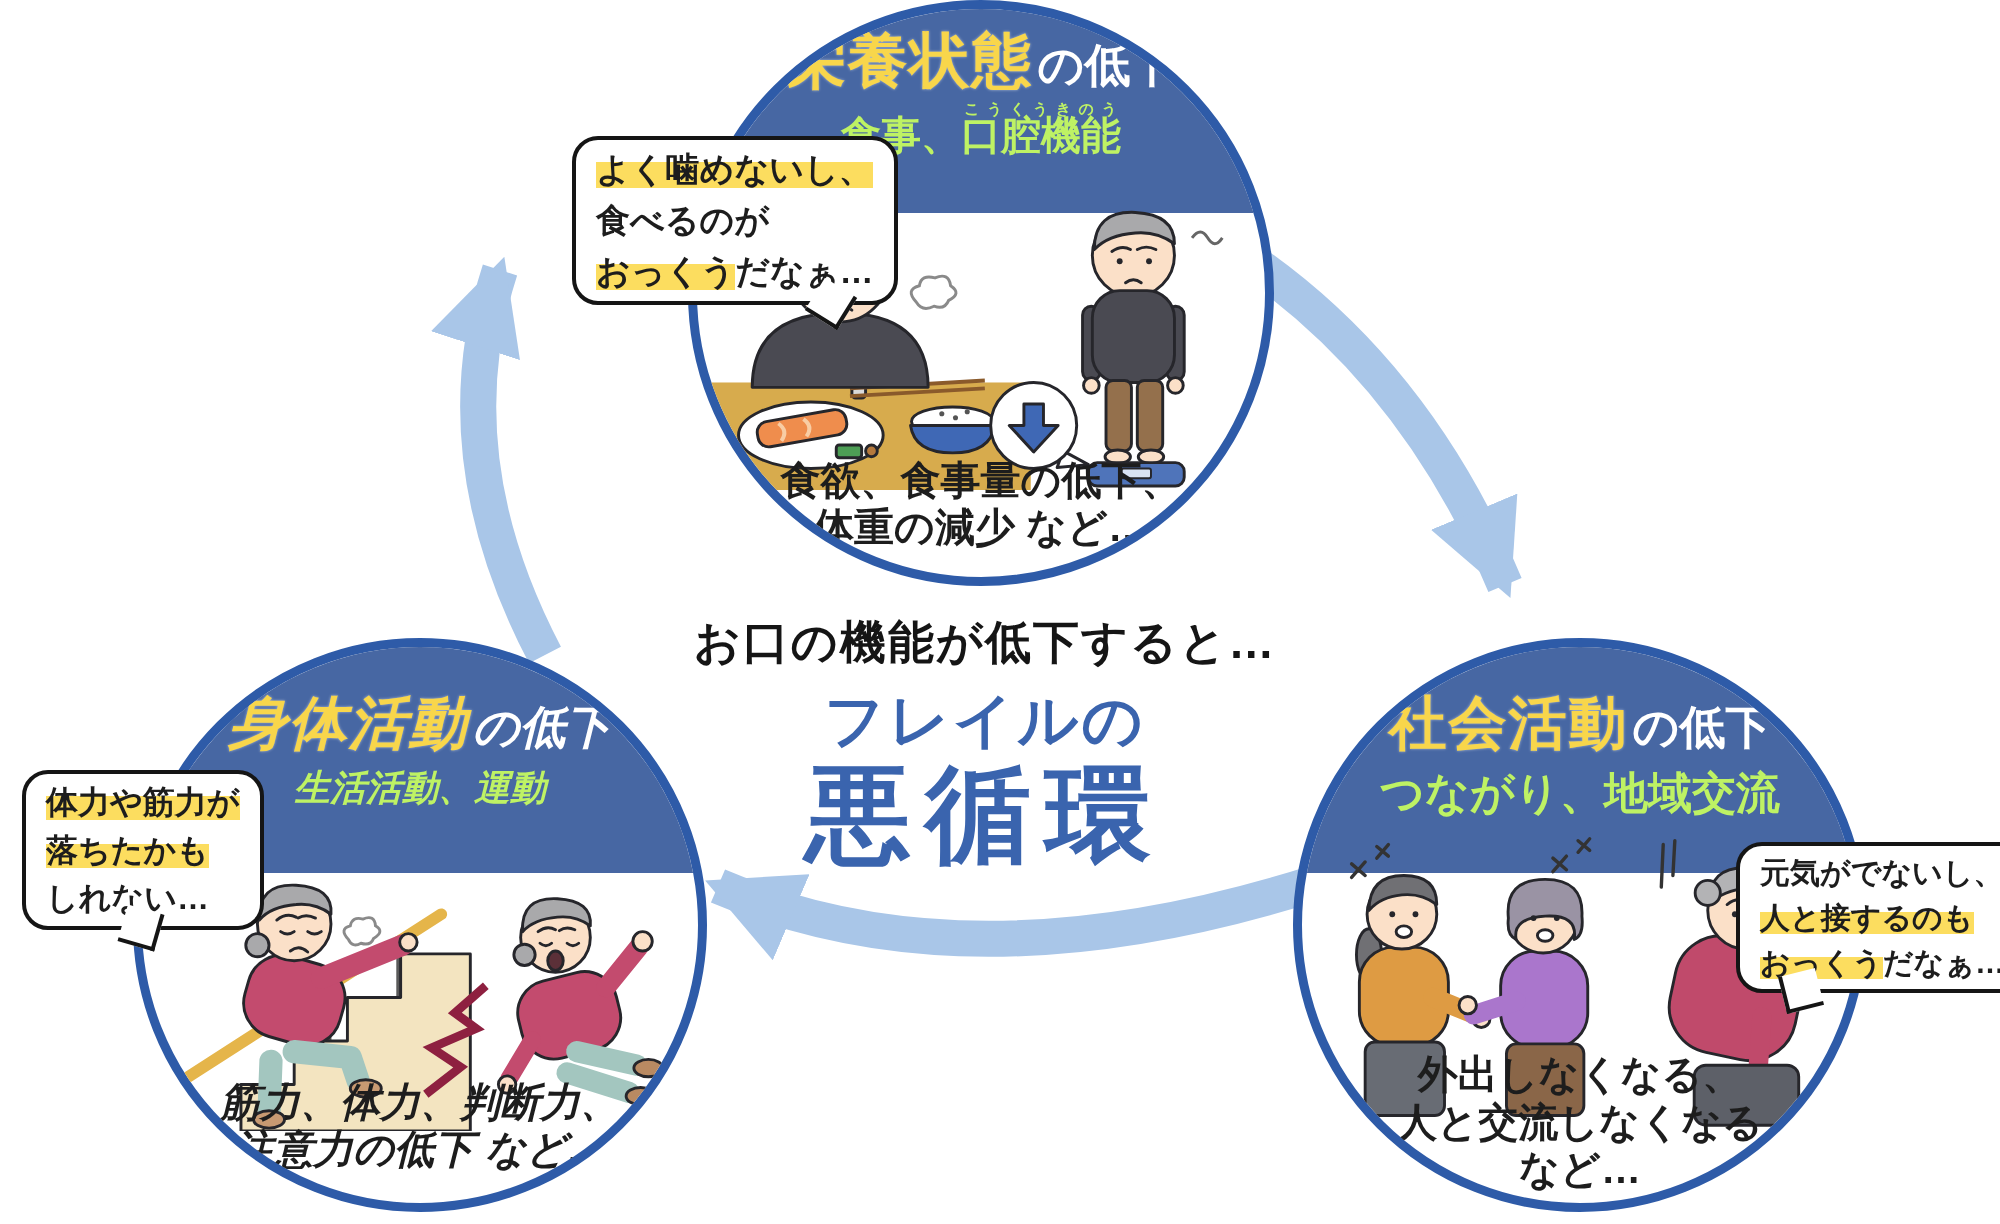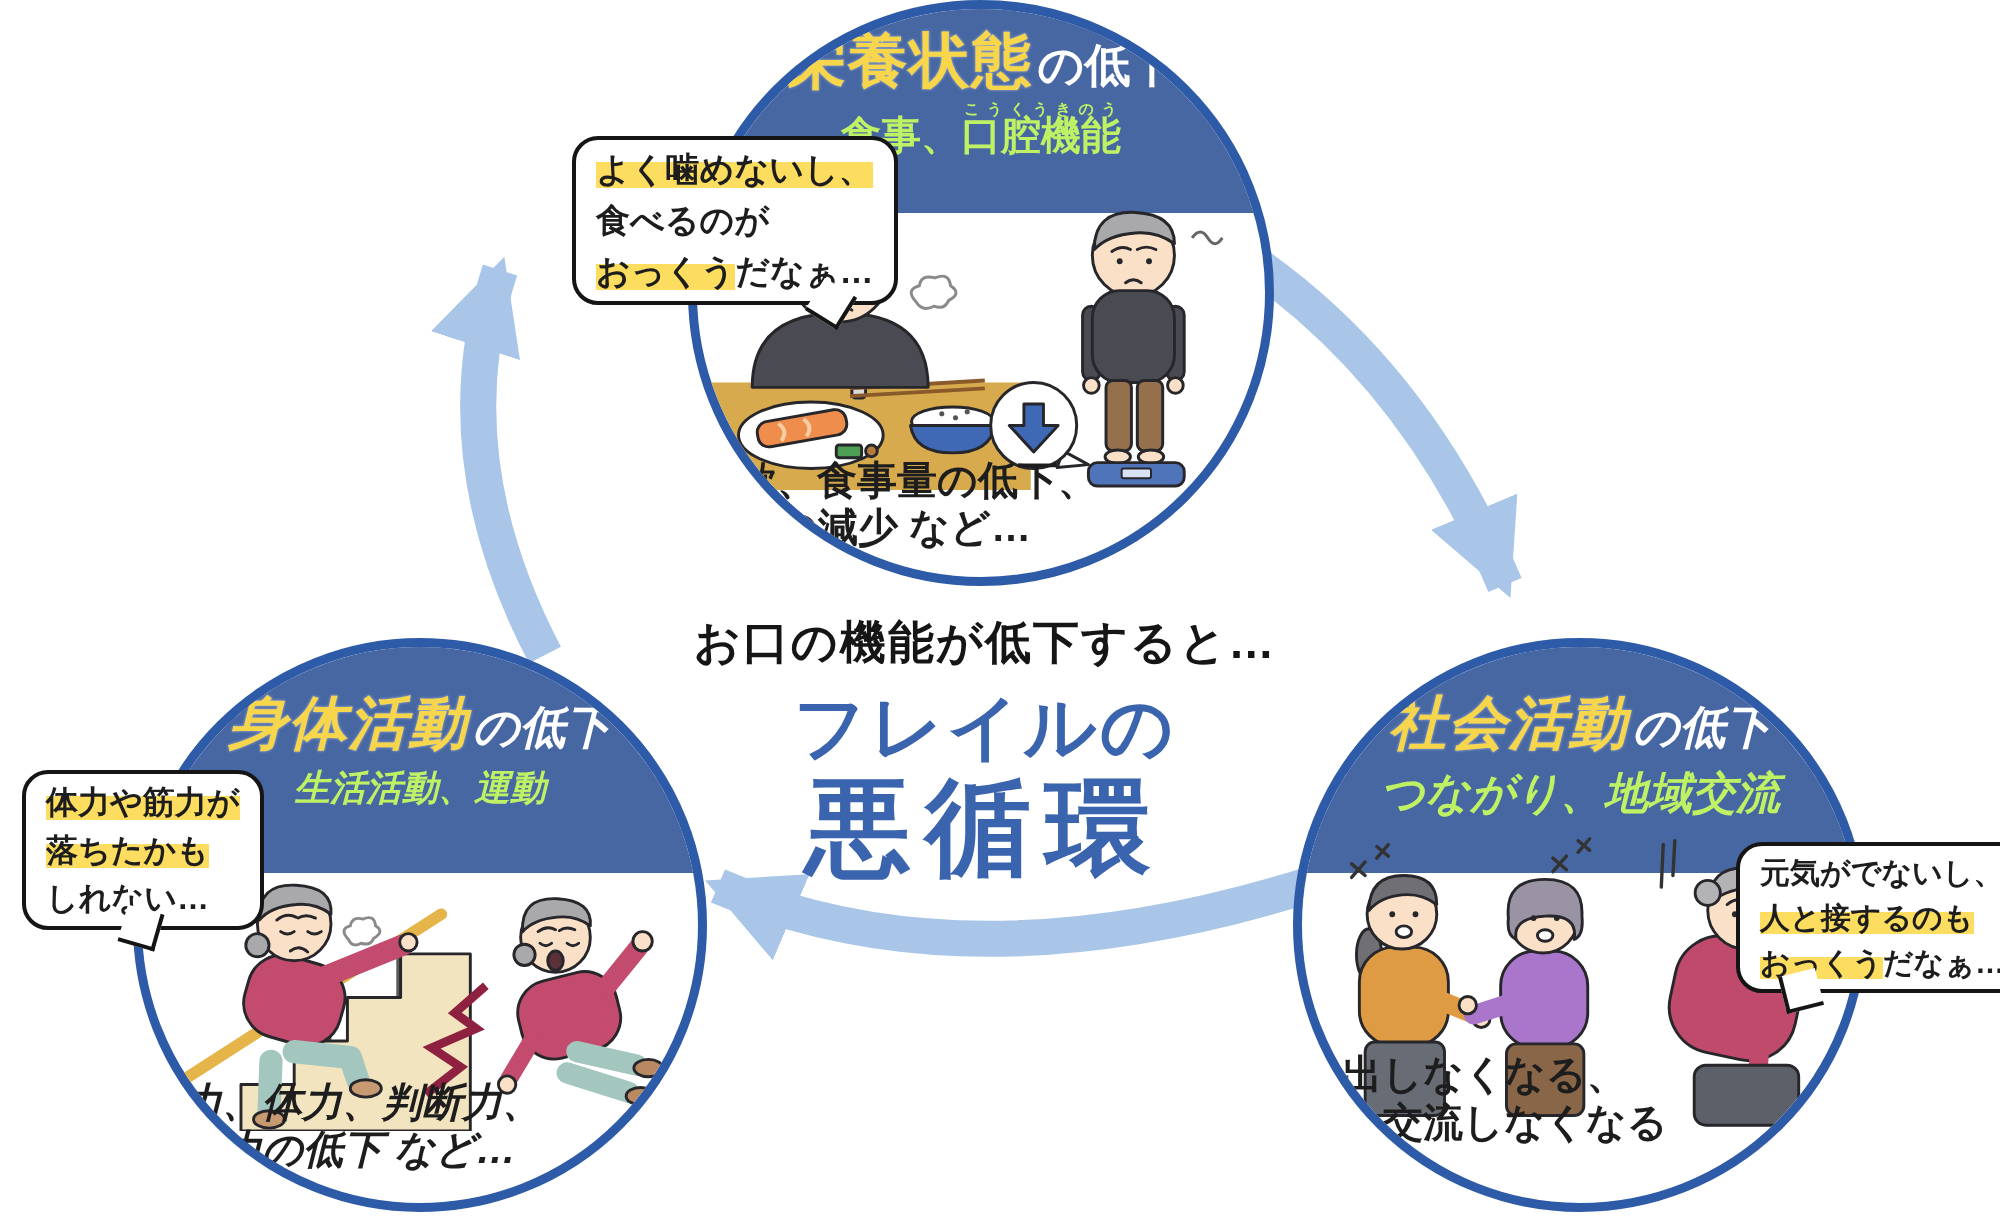--- a/index.html
+++ b/index.html
@@ -14,27 +14,27 @@
   
   .cycle-circle{position:absolute;border-radius:50%;background:#fff;border:9px solid var(--circle-border);
                 overflow:hidden;z-index:2;}
   .cap{position:absolute;left:0;top:0;right:0;background:var(--cap-blue);text-align:center;}
   .cap-title{font-weight:900;line-height:1.05;white-space:nowrap;}
   .ttl-hl{color:var(--title-yellow);font-size:60px;letter-spacing:2px;
           text-shadow:0 0 3px rgba(255,255,255,.55);}
   .ttl-rest{color:#ffffff;font-size:46px;margin-left:4px;}
   .cap-sub{color:#bef264;font-weight:700;margin-top:10px;white-space:nowrap;}
   .cap-sub ruby rt{font-size:15px;font-weight:700;letter-spacing:1px;}
-  .caption{position:absolute;left:0;right:0;font-weight:700;
+  .caption{position:absolute;left:0;right:0;text-align:center;font-weight:700;
            font-size:40px;line-height:1.18;color:var(--text-dark);white-space:nowrap;}
   .scene{position:absolute;}
   
   #center-text{position:absolute;left:625px;top:612px;width:720px;text-align:center;z-index:2;}
   #center-intro{font-size:46px;font-weight:900;letter-spacing:2px;color:#151515;}
-  #center-line1{font-size:72px;font-weight:900;letter-spacing:3px;color:var(--center-blue);margin-top:14px;line-height:1.1;}
+  #center-line1{font-size:60px;font-weight:900;letter-spacing:3px;color:var(--center-blue);margin-top:14px;line-height:1.1;}
   #center-line2{font-size:106px;font-weight:700;letter-spacing:14px;color:var(--center-blue);margin-top:2px;line-height:1.1;}
   
   .bubble{position:absolute;background:#fff;border:4px solid #151515;border-radius:26px;
           padding:4px 20px;z-index:3;font-weight:900;line-height:1.5;white-space:nowrap;}
   .bubble .line{display:block;}
   .hl{background:linear-gradient(to bottom,transparent 32%,var(--highlight-yellow) 32%);}
   .tail{position:absolute;width:34px;height:34px;background:#fff;}
   .tail-rd{border-right:4px solid #151515;border-bottom:4px solid #151515;}
   .tail-ld{border-left:4px solid #151515;border-bottom:4px solid #151515;}
   #bubble-nutrition{left:572px;top:136px;font-size:34px;}
@@ -191,21 +191,21 @@
       </g>
     </svg>
 
     <div class="caption" style="bottom:30px;">
       <div>筋力、体力、判断力、</div>
       <div>注意力の低下 など…</div>
     </div>
   </div>
 
   <div class="cycle-circle" style="left:1293px;top:638px;width:556px;height:556px;">
-    <div class="cap" style="height:180px;padding-top:46px;font-style:italic;">
+    <div class="cap" style="height:180px;padding-top:46px;">
       <div class="cap-title">
         <span class="ttl-hl" style="font-size:58px;">社会活動</span><span class="ttl-rest">の低下</span>
       </div>
       <div class="cap-sub" style="font-size:44px;">つながり、地域交流</div>
     </div>
 
     <svg class="scene" style="left:4px;top:184px;" width="548" height="300" viewBox="0 0 560 310">
       <g stroke="#333" stroke-width="3.5" stroke-linecap="round">
         <path d="M44 34 l14 12 M58 32 l-14 16 M70 16 l12 10 M82 14 l-12 14" fill="none"></path>
         <path d="M252 28 l14 12 M266 26 l-14 16 M278 10 l12 10 M290 8 l-12 14" fill="none"></path>

